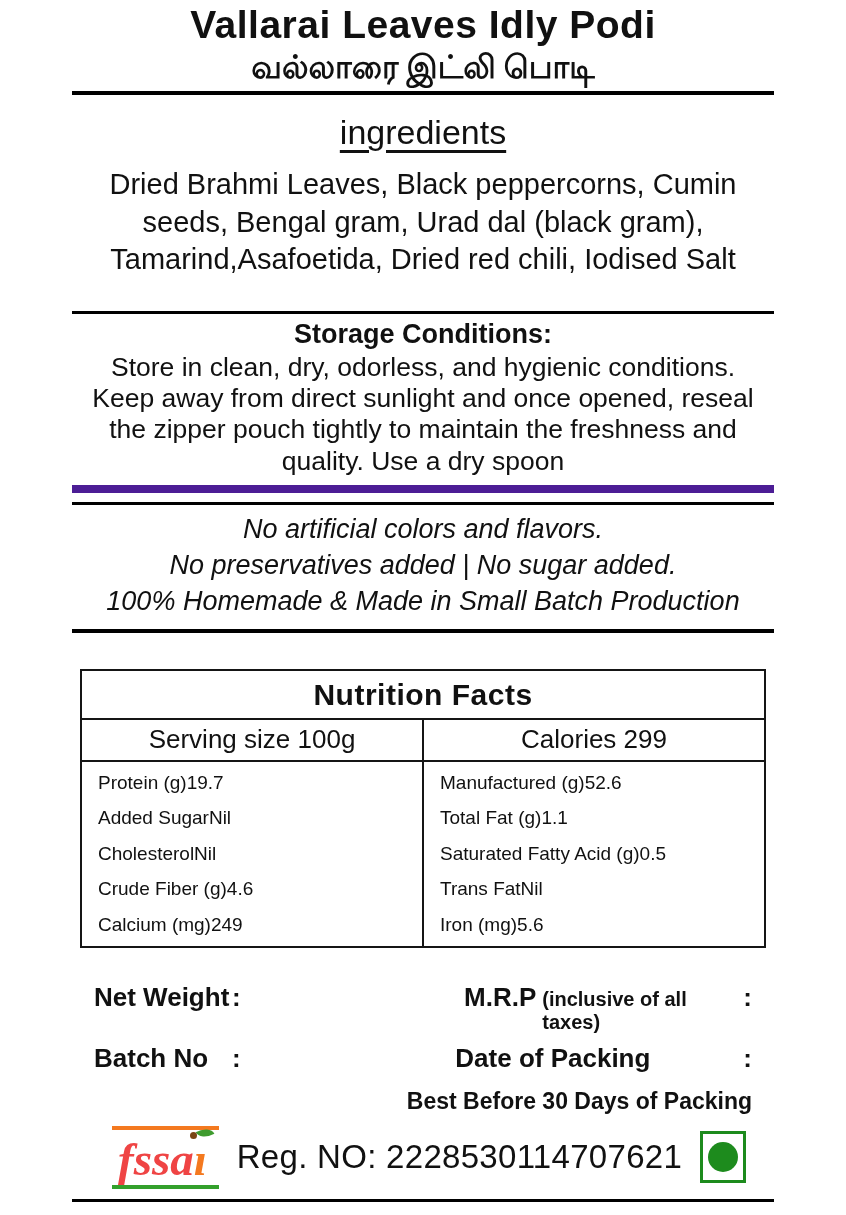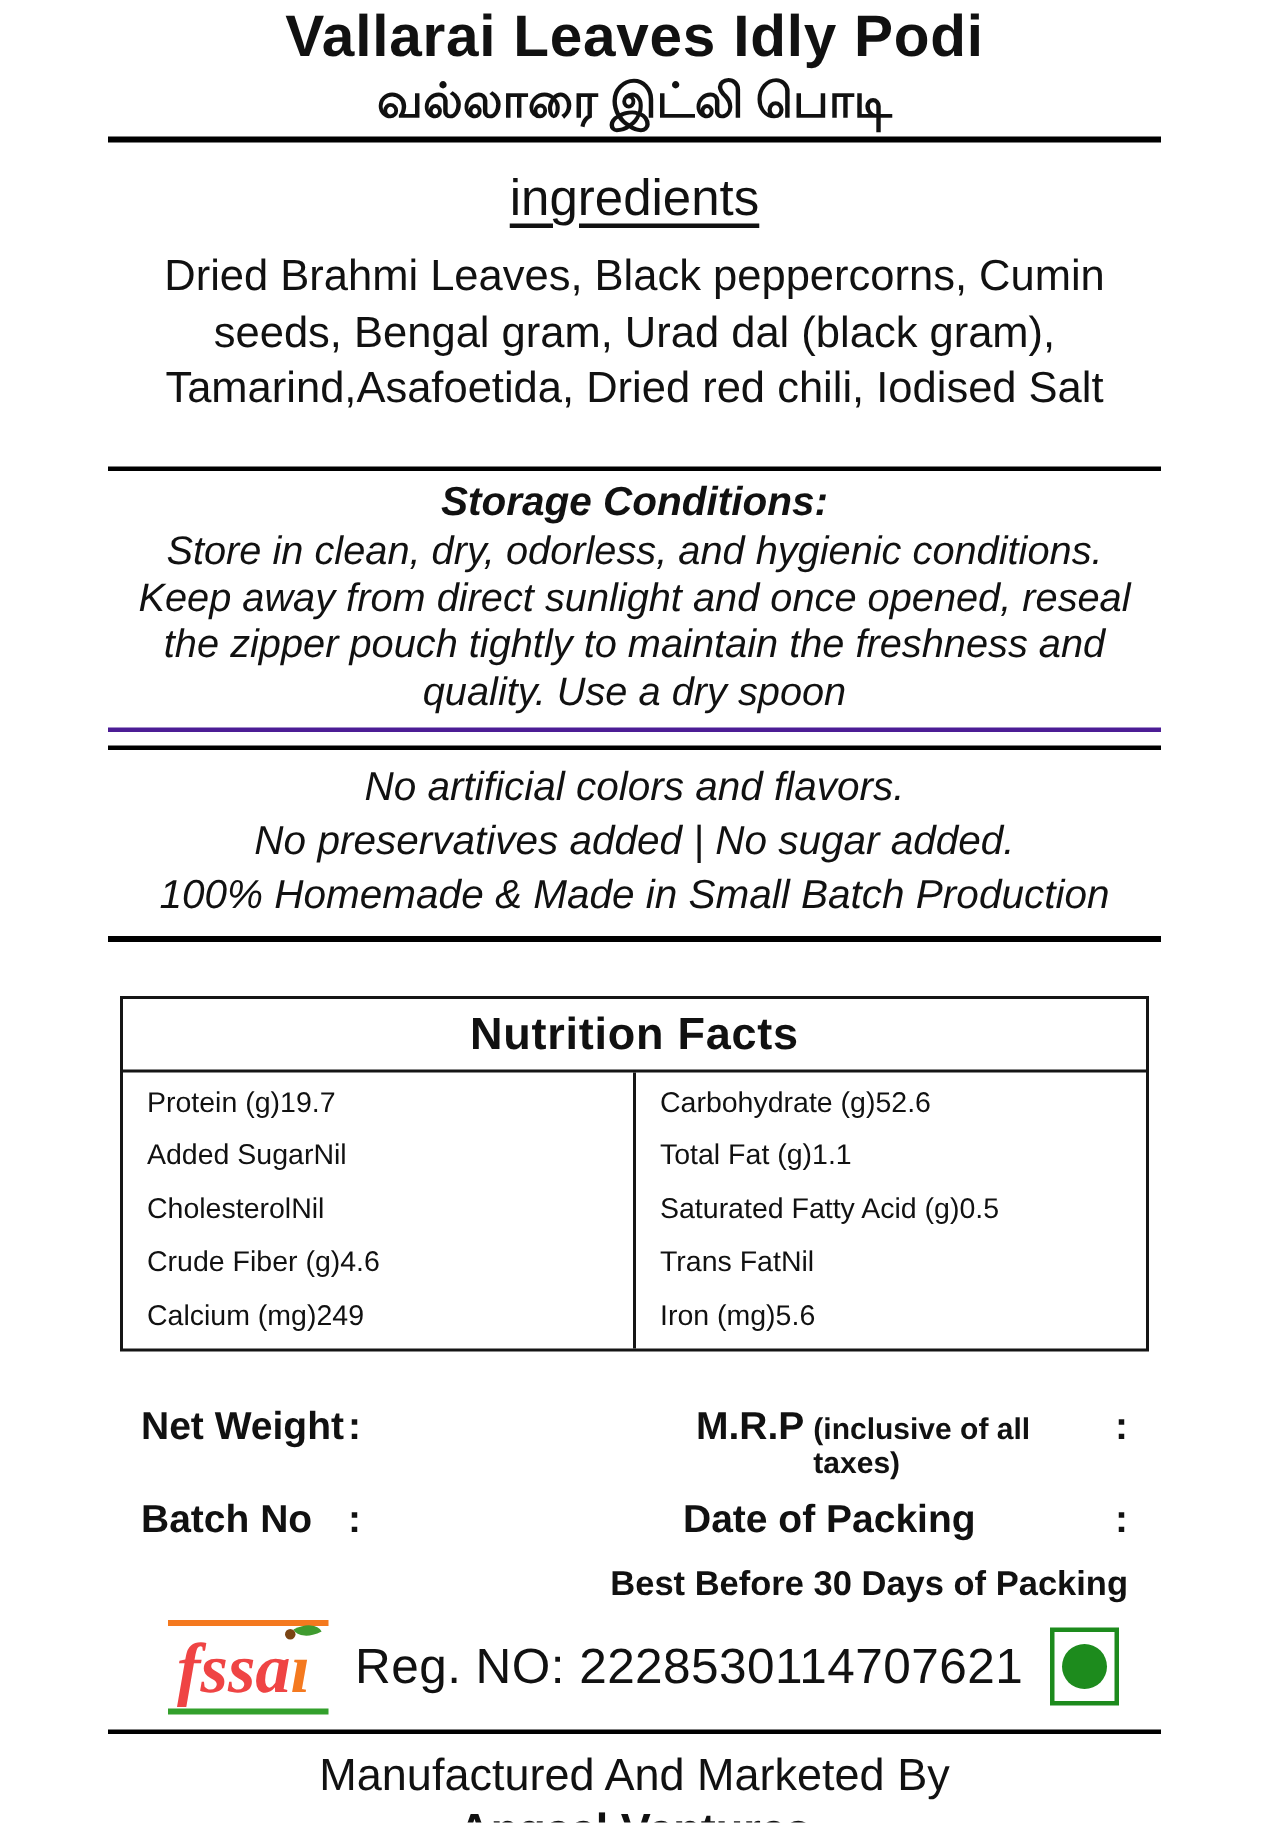--- a/index.html
+++ b/index.html
@@ -15,21 +15,21 @@
   .title-section { text-align:center; padding:3px 0 5px; border-bottom:4px solid #000; }
   .title-en { font-size:39px; font-weight:600; line-height:1.12; letter-spacing:0.5px; }
   .title-ta { font-family:"Liberation Serif", serif; font-size:32px; font-weight:700; line-height:1.2; margin-top:1px; }
 
   
   .ingredients-section { text-align:center; padding:10px 12px 32px; border-bottom:3px solid #000; }
   .ingredients-heading { display:inline-block; font-size:34px; font-weight:400; text-decoration:underline; text-underline-offset:6px; margin:8px 0 14px; }
   .ingredients-text { font-size:29px; line-height:1.3; font-weight:400; }
 
   
-  .storage-section { text-align:center; padding:4px 10px 8px; border-bottom:3px solid #4c1d95;font-style:italic; }
+  .storage-section { text-align:center; padding:4px 10px 8px; border-bottom:8px solid #4c1d95; }
   .storage-heading { font-size:27px; font-weight:700; line-height:1.25; }
   .storage-text { font-size:26.5px; line-height:1.18; }
 
   
   .claims-section { margin-top:9px; border-top:3px solid #000; border-bottom:4px solid #000;
     text-align:center; font-style:italic; padding:7px 0 9px; }
   .claims-section div { font-size:27px; line-height:1.33; }
 
   
   .nutrition-box { margin:36px 8px 0; border:2px solid #151515; }
@@ -98,20 +98,24 @@
   </div>
 
   <div class="claims-section">
     <div>No artificial colors and flavors.</div>
     <div>No preservatives added | No sugar added.</div>
     <div>100% Homemade &amp; Made in Small Batch Production</div>
   </div>
 
   <div class="nutrition-box">
     <div class="nf-title">Nutrition Facts</div>
+    <div class="nf-subrow">
+      <div class="nf-subcell first">Serving size 100g</div>
+      <div class="nf-subcell">Calories 299</div>
+    </div>
     <div class="nf-body">
       <div class="nf-col first">
         <div class="nf-row">
           <span class="nf-label">Protein (g)</span>
           <span class="nf-value">19.7</span>
         </div>
         <div class="nf-row">
           <span class="nf-label">Added Sugar</span>
           <span class="nf-value">Nil</span>
         </div>
@@ -123,21 +127,21 @@
           <span class="nf-label">Crude Fiber (g)</span>
           <span class="nf-value">4.6</span>
         </div>
         <div class="nf-row">
           <span class="nf-label">Calcium (mg)</span>
           <span class="nf-value">249</span>
         </div>
       </div>
       <div class="nf-col">
         <div class="nf-row">
-          <span class="nf-label">Carbohydrate (g)</span>
+          <span class="nf-label">Manufactured (g)</span>
           <span class="nf-value">52.6</span>
         </div>
         <div class="nf-row">
           <span class="nf-label">Total Fat (g)</span>
           <span class="nf-value">1.1</span>
         </div>
         <div class="nf-row">
           <span class="nf-label">Saturated Fatty Acid (g)</span>
           <span class="nf-value">0.5</span>
         </div>

